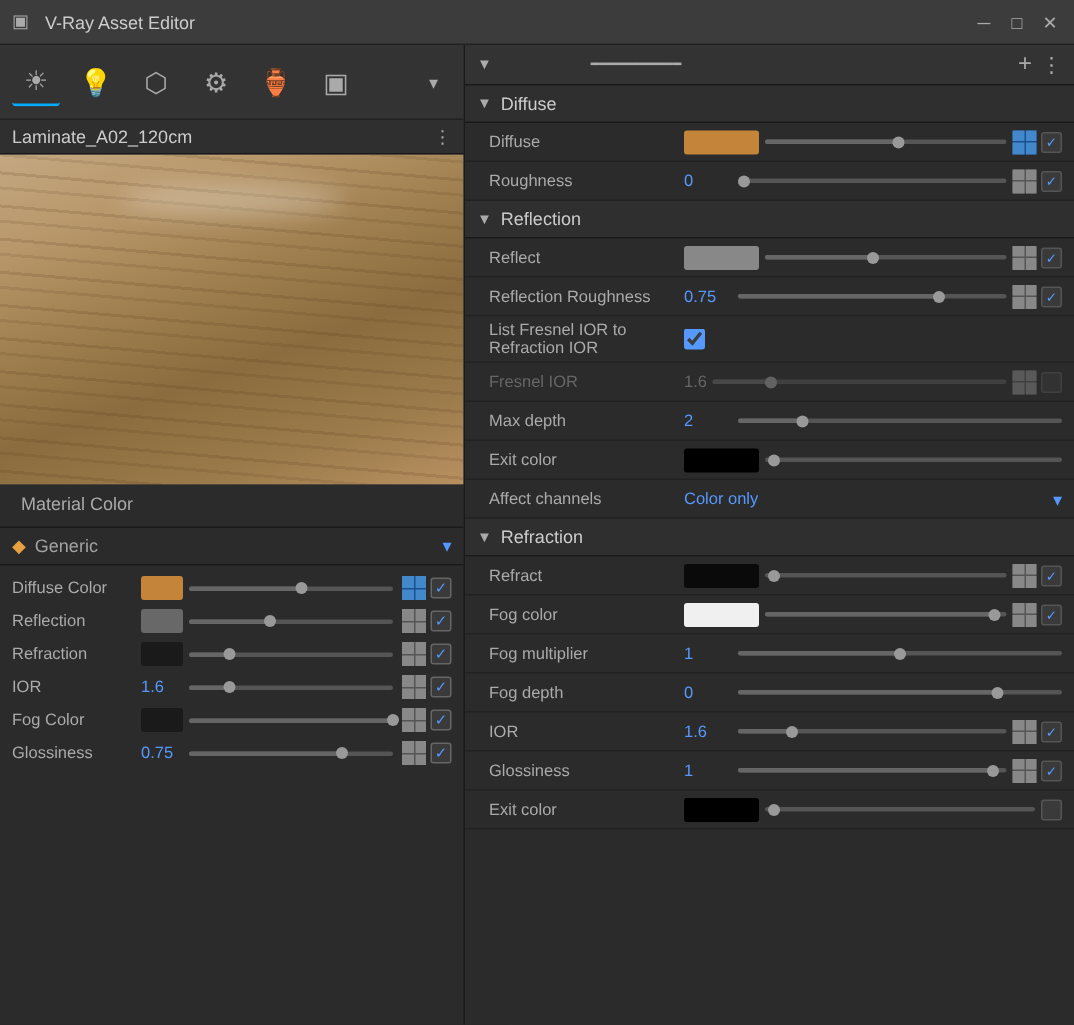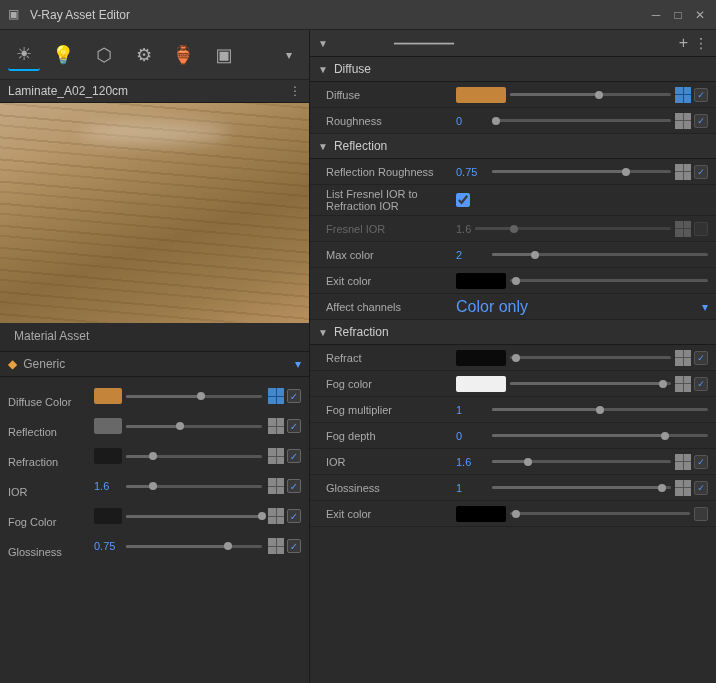--- a/index.html
+++ b/index.html
@@ -151,21 +151,21 @@
       flex: 1;
       overflow-y: auto;
       padding: 4px 0;
     }
     .qs-row {
       display: flex;
       align-items: center;
       padding: 3px 8px;
       gap: 6px;
     }
-    .qs-label { color: #aaa; font-size: 11px; width: 80px; flex-shrink: 0; margin-top: 12px; }
+    .qs-label { color: #aaa; font-size: 11px; width: 80px; flex-shrink: 0; }
     .qs-slider-area { flex: 1; display: flex; align-items: center; gap: 4px; }
     .qs-swatch {
       width: 28px; height: 16px; border-radius: 2px; flex-shrink: 0;
     }
     .slider-track {
       flex: 1; height: 3px; background: #555; border-radius: 2px;
       position: relative;
     }
     .slider-fill { height: 100%; background: #666; border-radius: 2px; }
     .slider-thumb {
@@ -261,21 +261,21 @@
     }
     .prop-check.checked::after { content: '✓'; color: #5599ff; font-size: 9px; }
     .prop-checkbox {
       width: 14px; height: 14px; accent-color: #5599ff;
     }
 
     
     .prop-dropdown {
       flex: 1; display: flex; align-items: center; gap: 4px;
     }
-    .prop-dropdown-value { color: #5599ff; font-size: 16px; }
+    .prop-dropdown-value { color: #5599ff; font-size: 11px; }
     .prop-dropdown-arrow { color: #5599ff; margin-left: auto; }
 
     .disabled-label { color: #666; }
 
     
     .right-panel::-webkit-scrollbar { width: 6px; }
     .right-panel::-webkit-scrollbar-track { background: #2b2b2b; }
     .right-panel::-webkit-scrollbar-thumb { background: #555; border-radius: 3px; }
   </style>
 </head>
@@ -312,21 +312,21 @@
     </div>
 
     <div class="preview-area">
       <div class="preview-image">
         <div class="preview-highlight"></div>
       </div>
     </div>
 
     <div class="tabs-bar">
       <div class="tab">
-        <span>Material Asset</span>
+        <span>Material Color</span>
       </div>
     </div>
 
     <div class="generic-header">
       <span class="generic-icon">◆</span>
       <span class="generic-label">Generic</span>
       <span class="generic-arrow">▾</span>
     </div>
 
     <div class="quick-settings">
@@ -506,20 +506,39 @@
         </div>
         <div class="prop-check checked"></div>
       </div>
     </div>
 
     <div class="section-header">
       <span class="section-arrow">▼</span>
       <span class="section-title">Reflection</span>
     </div>
 
+    <div class="prop-row">
+      <span class="prop-label">Reflect</span>
+      <div class="prop-control">
+        <div class="prop-swatch" style="background:#888;"></div>
+        <div class="prop-slider-track">
+          <div class="prop-slider-fill" style="width:45%;"></div>
+          <div class="prop-slider-thumb" style="left:calc(45% - 4px);"></div>
+        </div>
+      </div>
+      <div class="prop-icons">
+        <div class="prop-grid-icon">
+          <div class="prop-grid-cell"></div>
+            <div class="prop-grid-cell"></div>
+          <div class="prop-grid-cell"></div>
+            <div class="prop-grid-cell"></div>
+        </div>
+        <div class="prop-check checked"></div>
+      </div>
+    </div>
 
     <div class="prop-row">
       <span class="prop-label">Reflection Roughness</span>
       <div class="prop-control">
         <span class="prop-value">0.75</span>
         <div class="prop-slider-track">
           <div class="prop-slider-fill" style="width:75%;"></div>
           <div class="prop-slider-thumb" style="left:calc(75% - 4px);"></div>
         </div>
       </div>
@@ -556,21 +575,21 @@
           <div class="prop-grid-cell"></div>
             <div class="prop-grid-cell"></div>
           <div class="prop-grid-cell"></div>
             <div class="prop-grid-cell"></div>
         </div>
         <div class="prop-check"></div>
       </div>
     </div>
 
     <div class="prop-row">
-      <span class="prop-label">Max color</span>
+      <span class="prop-label">Max depth</span>
       <div class="prop-control">
         <span class="prop-value">2</span>
         <div class="prop-slider-track">
           <div class="prop-slider-fill" style="width:20%;"></div>
           <div class="prop-slider-thumb" style="left:calc(20% - 4px);"></div>
         </div>
       </div>
     </div>
 
     <div class="prop-row">

